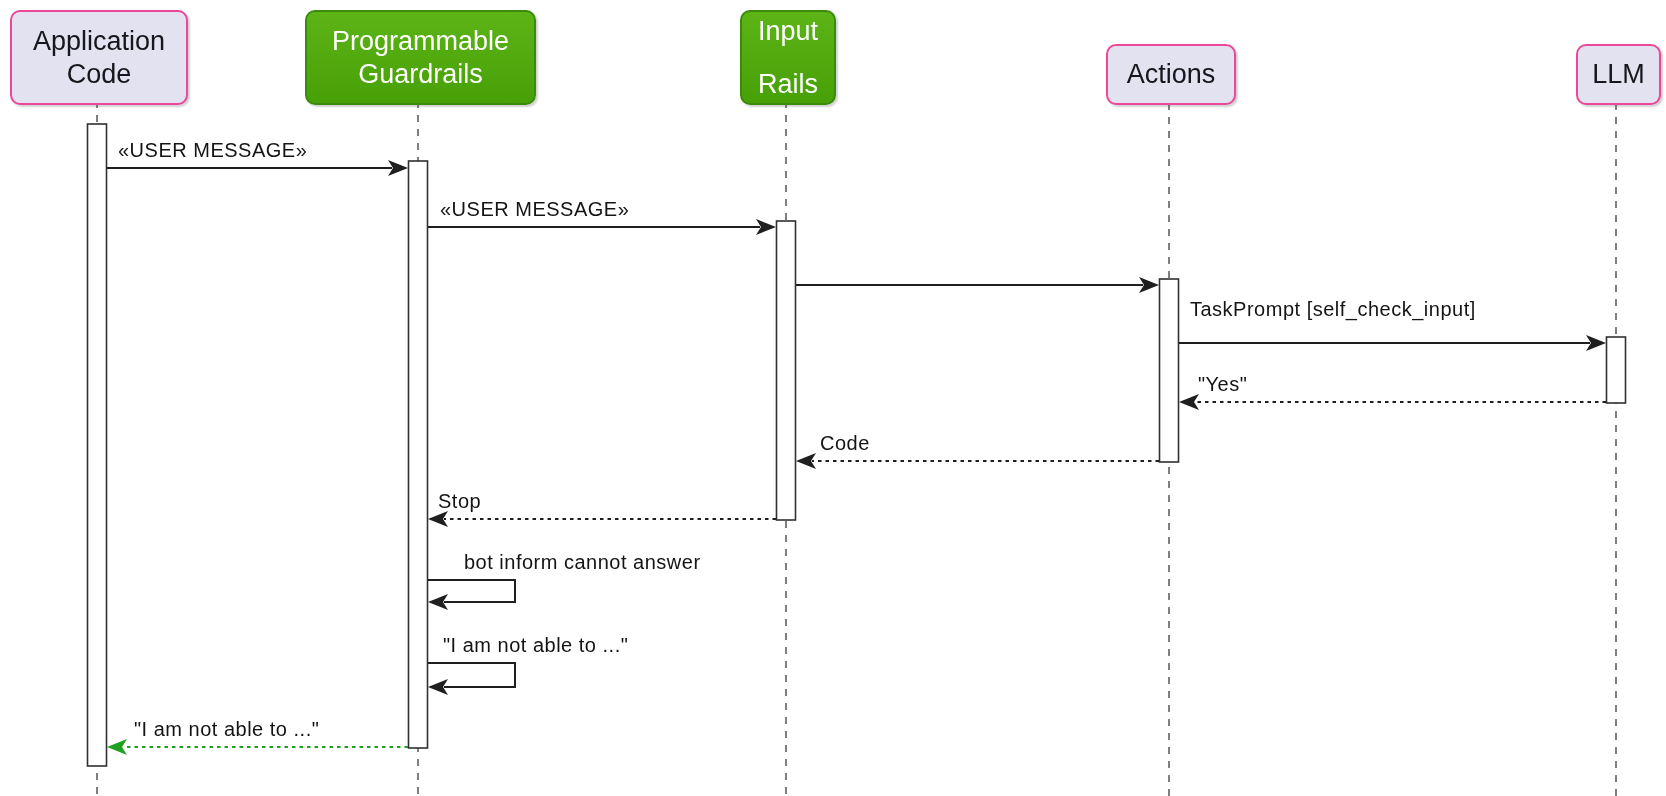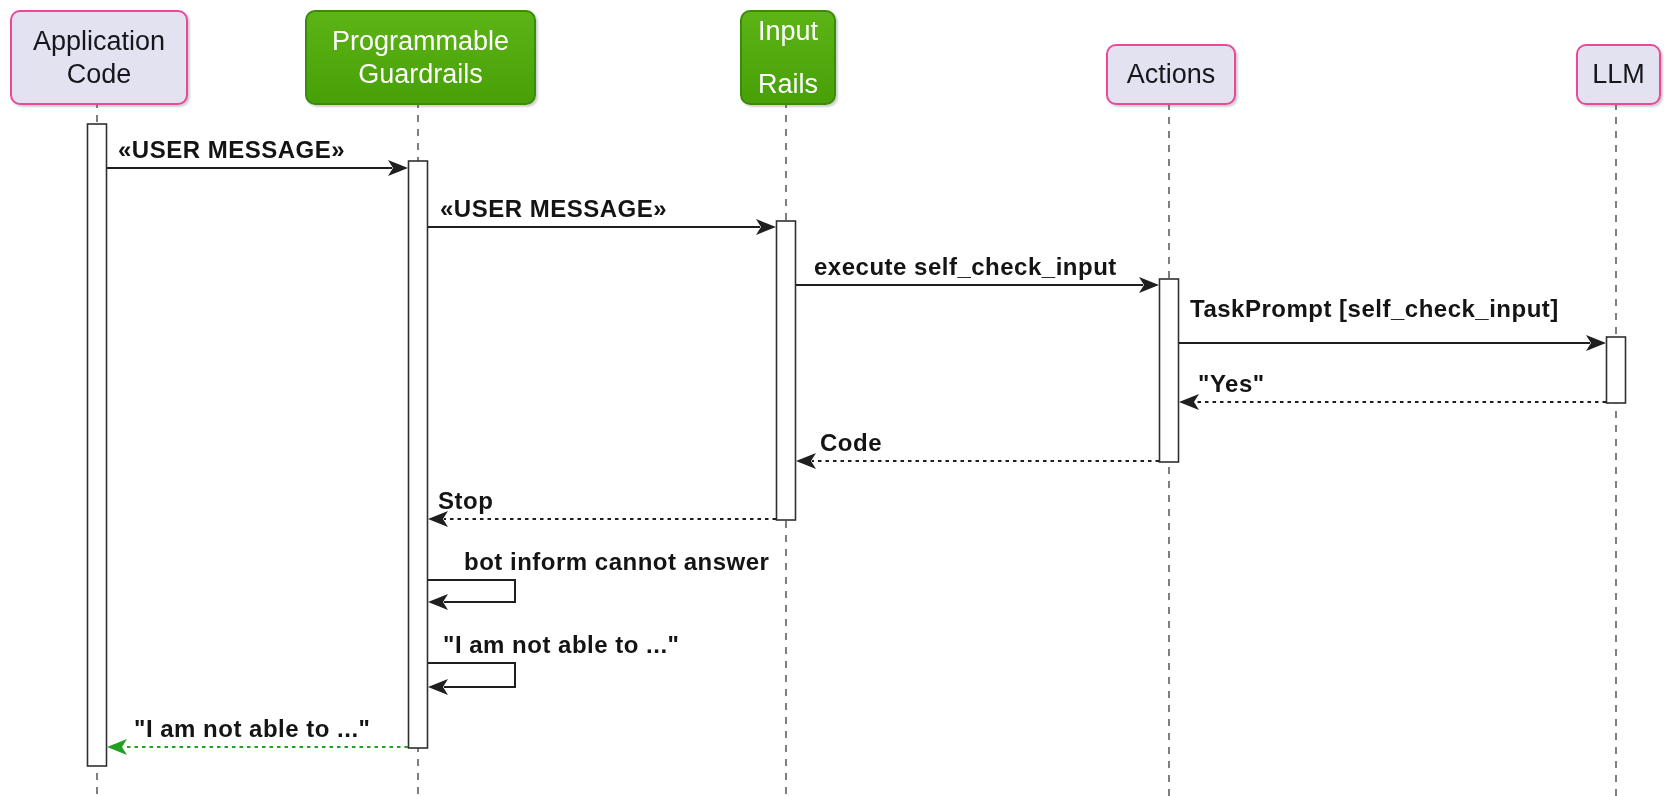--- a/index.html
+++ b/index.html
@@ -11,22 +11,22 @@
   
   .pbox{
     position:absolute;display:flex;flex-direction:column;align-items:center;justify-content:center;
     border-radius:10px;font-size:27px;line-height:33px;text-align:center;
     box-shadow:2px 2px 2px rgba(90,90,90,.28);
   }
   .pbox.lav{background:#E2E2F0;border:2px solid #ec4899;color:#16161c;}
   .pbox.grn{background:linear-gradient(#5CB416,#47A007);border:2px solid #3B8A09;color:#ffffff;}
   
   .mlabel{
-    position:absolute;font-size:24px;line-height:26px;letter-spacing:.5px;
-    color:#141414;white-space:nowrap;font-weight:bold;
+    position:absolute;font-size:20px;line-height:26px;letter-spacing:.5px;
+    color:#141414;white-space:nowrap;
   }
   
   .lifeline{stroke:#565656;stroke-width:1.5;stroke-dasharray:7 7;fill:none;}
   .activation{fill:#ffffff;stroke:#303030;stroke-width:1.6;}
   .call{stroke:#1f1f1f;stroke-width:2;fill:none;}
   .ret{stroke:#1f1f1f;stroke-width:2;stroke-dasharray:3.5 4;fill:none;}
   .head{fill:#1f1f1f;stroke:none;}
   .ret-green{stroke:#21A121;}
   .head-green{fill:#21A121;}
 </style>
@@ -94,21 +94,20 @@
   </div>
   <div class="pbox lav" style="left:1106px;top:44px;width:126px;height:57px;">
     <span>Actions</span>
   </div>
   <div class="pbox lav" style="left:1576px;top:44px;width:81px;height:57px;">
     <span>LLM</span>
   </div>
 
   <div class="mlabel" style="left:118px;top:137px;">«USER MESSAGE»</div>
   <div class="mlabel" style="left:440px;top:196px;">«USER MESSAGE»</div>
-  <div class="mlabel" style="left:814px;top:254px;">execute self_check_input</div>
   <div class="mlabel" style="left:1190px;top:296px;">TaskPrompt [self_check_input]</div>
   <div class="mlabel" style="left:1198px;top:371px;">"Yes"</div>
   <div class="mlabel" style="left:820px;top:430px;">Code</div>
   <div class="mlabel" style="left:438px;top:488px;">Stop</div>
   <div class="mlabel" style="left:464px;top:549px;">bot inform cannot answer</div>
   <div class="mlabel" style="left:443px;top:632px;">"I am not able to ..."</div>
   <div class="mlabel" style="left:134px;top:716px;">"I am not able to ..."</div>
 
 </div>
 

